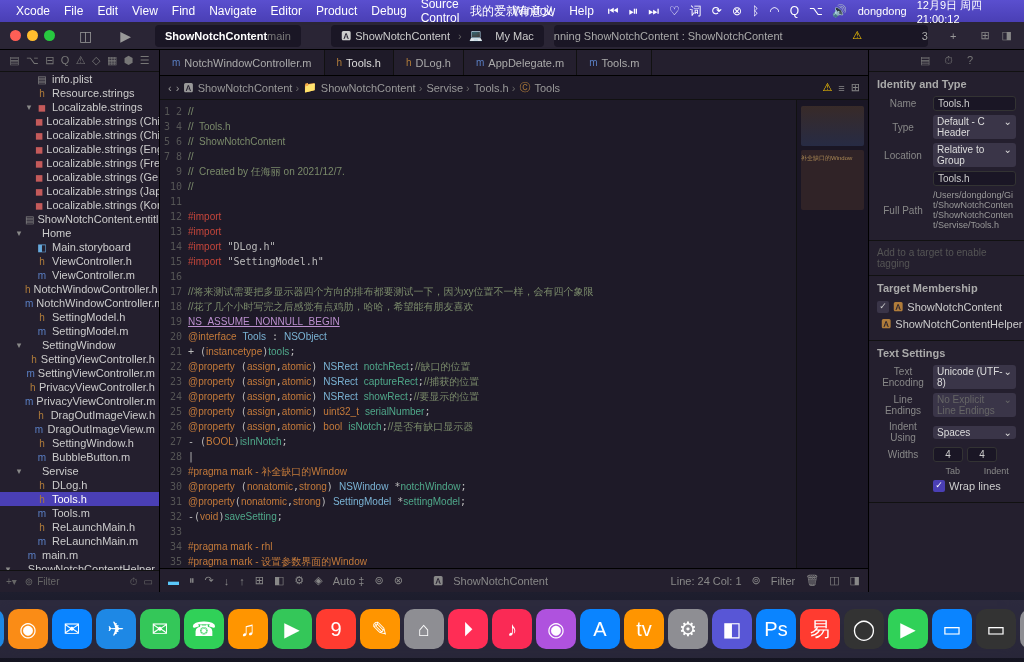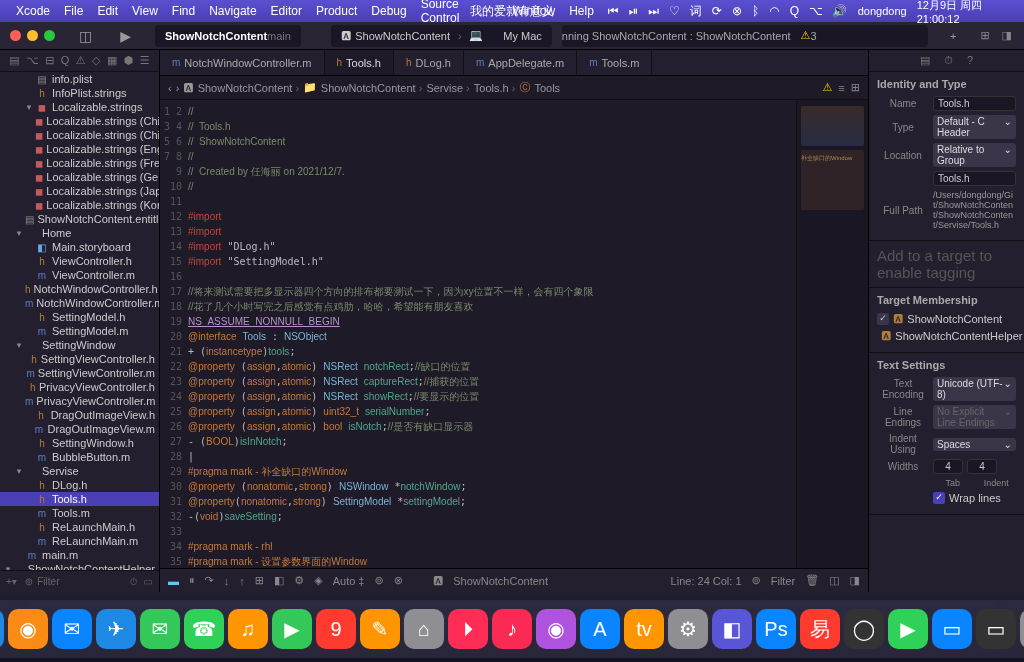--- a/index.html
+++ b/index.html
@@ -14,21 +14,21 @@
 .menubar .right .icon-sym { font-size: 12px; }
 
 
 .toolbar { height: 28px; background: #2a2535; display: flex; align-items: center; border-bottom: 1px solid #000; }
 .toolbar .traffic { display: flex; gap: 6px; padding: 0 10px; }
 .toolbar .traffic span { width: 11px; height: 11px; border-radius: 50%; }
 .tl-red { background: #ff5f56; } .tl-yel { background: #ffbd2e; } .tl-grn { background: #27c93f; }
 .toolbar .sidebar-toggle, .toolbar .play { color: #999; padding: 0 14px; font-size: 14px; }
 .toolbar .scheme { display: flex; align-items: center; background: #1a1625; border-radius: 4px; height: 22px; padding: 0 10px; margin-left: 10px; color: #ccc; }
 .toolbar .scheme .sep { margin: 0 8px; color: #666; }
-.toolbar .status { flex: 1; display: flex; align-items: center; justify-content: flex-start; background: #1a1625; border-radius: 4px; height: 22px; margin: 0 10px; color: #aaa; font-size: 11px; }
+.toolbar .status { flex: 1; display: flex; align-items: center; justify-content: space-between; background: #1a1625; border-radius: 4px; height: 22px; margin: 0 10px; color: #aaa; font-size: 11px; }
 .toolbar .plus { padding: 0 12px; color: #999; }
 .toolbar .right-icons { display: flex; gap: 12px; padding: 0 12px; color: #888; }
 
 
 .main { display: flex; height: calc(100% - 50px - 70px); }
 
 
 .navigator { width: 160px; background: #241f2e; border-right: 1px solid #000; overflow: hidden; display: flex; flex-direction: column; }
 .nav-icons { display: flex; justify-content: space-around; padding: 4px 6px; border-bottom: 1px solid #111; color: #777; font-size: 11px; }
 .nav-tree { flex: 1; overflow: auto; font-size: 11px; }
@@ -126,21 +126,21 @@
   <span class="play">▶</span>
   <div class="scheme">
     <span style="color:#fff;font-weight:600">ShowNotchContent</span>
     <span style="color:#777;">main</span>
   </div>
   <div class="scheme" style="margin-left:30px">
     <span>🅰</span>
     <span style="margin-left:4px">ShowNotchContent</span>
     <span class="sep">›</span>
     <span>💻</span>
-    <span style="margin-left:20px">My Mac</span>
+    <span style="margin-left:12px">My Mac</span>
   </div>
   <div class="status">
     <span>nning ShowNotchContent : ShowNotchContent</span>
     <span style="margin-left:10px;color:#ffcc00">⚠</span>
     <span>3</span>
   </div>
   <span class="plus">+</span>
   <div class="right-icons">
     <span>⊞</span>
     <span>◨</span>
@@ -163,21 +163,21 @@
     </div>
     <div class="nav-tree" id="nav-tree">
         <div class="row" style="padding-left: 24px;">
           <span class="disclosure"></span>
           <span class="file-ico fi-p">▤</span>
           <span>info.plist</span>
         </div>
         <div class="row" style="padding-left: 24px;">
           <span class="disclosure"></span>
           <span class="file-ico fi-h">h</span>
-          <span>InfoPlist.strings</span>
+          <span>Resource.strings</span>
         </div>
         <div class="row" style="padding-left: 24px;">
           <span class="disclosure">▾</span>
           <span class="file-ico fi-s">◼</span>
           <span>Localizable.strings</span>
         </div>
         <div class="row" style="padding-left: 34px;">
           <span class="disclosure"></span>
           <span class="file-ico fi-s">◼</span>
           <span>Localizable.strings (Chin...</span>
@@ -534,21 +534,21 @@
       <div class="insp-row">
           <label></label>
           <div class="val">Tools.h</div>
         </div>
       <div class="insp-row">
           <label>Full Path</label>
           <div style="flex:1;font-size:9px;color:#999;word-break:break-all">/Users/dongdong/Git/ShowNotchContent/ShowNotchContent/Servise/Tools.h</div>
         </div>
     </div>
     <div class="insp-section">
-      <div style="color:#555;font-size:15px">Add to a target to enable tagging</div>
+      <div style="color:#555;font-size:10px">Add to a target to enable tagging</div>
     </div>
     <div class="insp-section">
       <div class="title">Target Membership</div>
       <div class="insp-row">
           <span class="chk">✓</span>
           <span style="color:#b07c3a">🅰</span>
           <span>ShowNotchContent</span>
         </div>
       <div class="insp-row">
           <span class="chk"></span>

